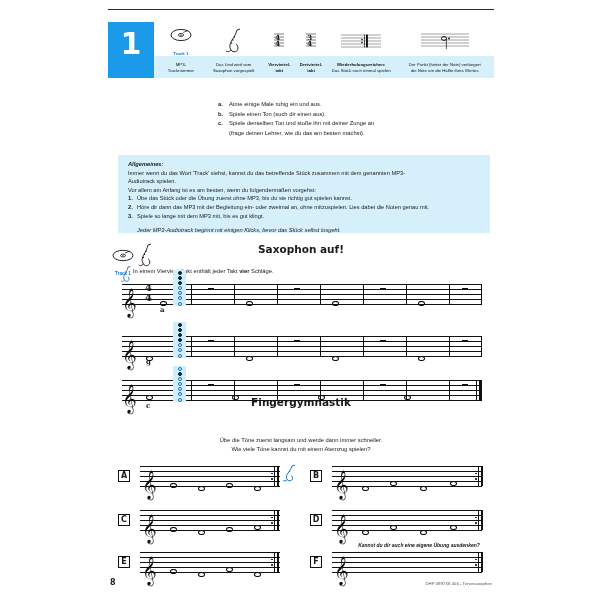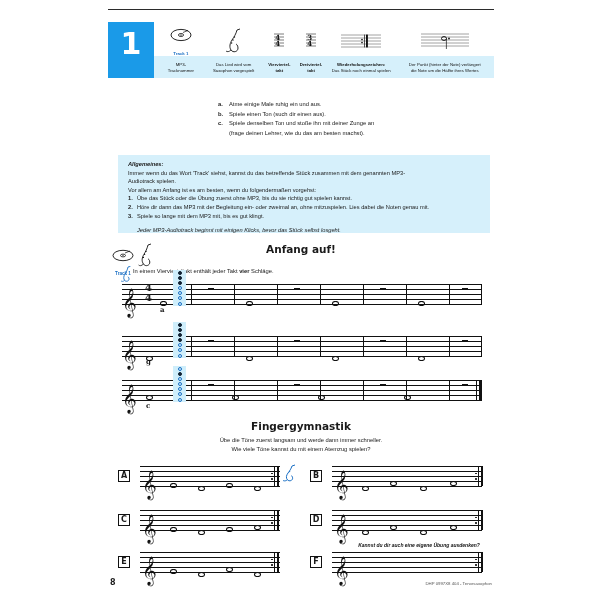--- a/index.html
+++ b/index.html
@@ -320,21 +320,21 @@
             <circle cx="9" cy="8.4" r="0.65" fill="#111"></circle>
             <circle cx="7.6" cy="11.4" r="0.65" fill="#111"></circle>
             <circle cx="6.4" cy="14.4" r="0.65" fill="#111"></circle>
             <path d="M6.4 21 C4.6 23 2.6 23 1.6 22" fill="none" stroke="#111" stroke-width="0.8"></path>
           </svg>
       </div>
     </div>
     <div class="tb-lab" style="width:22px;">Track 1</div>
   </div>
 
-  <div class="h2" style="top:243px;">Anfang auf!</div>
+  <div class="h2" style="top:243px;">Saxophon auf!</div>
 
   <div class="tipline" style="left:133px; top:268px;">
     <span>In einem Vierviertaltakt enthält jeder Takt </span><b>vier</b><span> Schläge.</span>
   </div>
   <div style="position:absolute; left:120px; top:266px;">
     <svg width="13" height="16" viewBox="0 0 13 16">
         <path d="M8 1 C7.4 4 6.2 6 5 8 C3.6 10.2 3.2 12.6 4.6 14.4 C6 16 9.2 15.2 9 12.8 C8.9 11.2 7.8 10.8 7.8 10.8" fill="none" stroke="#1a6fc4" stroke-width="0.9"></path>
         <path d="M8 1 L10.4 0.4" stroke="#1a6fc4" stroke-width="0.9"></path>
         <path d="M4.6 14.4 C3.2 15.6 1.8 15.6 1 14.9" fill="none" stroke="#1a6fc4" stroke-width="0.8"></path>
       </svg>
@@ -510,21 +510,21 @@
       <div class="hole"></div>
       <div class="hole filled"></div>
       <div class="hole"></div>
       <div class="hole"></div>
       <div class="hole"></div>
       <div class="hole"></div>
       <div class="hole"></div>
     </div>
   </div>
 
-  <div class="h2" style="top:420px;">Fingergymnastik</div>
+  <div class="h2" style="top:396px;">Fingergymnastik</div>
   <div style="position:absolute; left:108px; top:436px; width:386px; text-align:center; font-size:5.8px; line-height:9px;">
     <div>Übe die Töne zuerst langsam und werde dann immer schneller.</div>
     <div>Wie viele Töne kannst du mit einem Atemzug spielen?</div>
   </div>
 
   <div class="exbox" style="left:118px; top:466px; width:170px;">
     <div class="exletter" style="left:0px; top:4px;">A</div>
     <div class="staff" style="position:absolute; left:22px; top:0; width:140px;">
       <div class="ln" style="top:0px"></div>
         <div class="ln" style="top:5px"></div>

